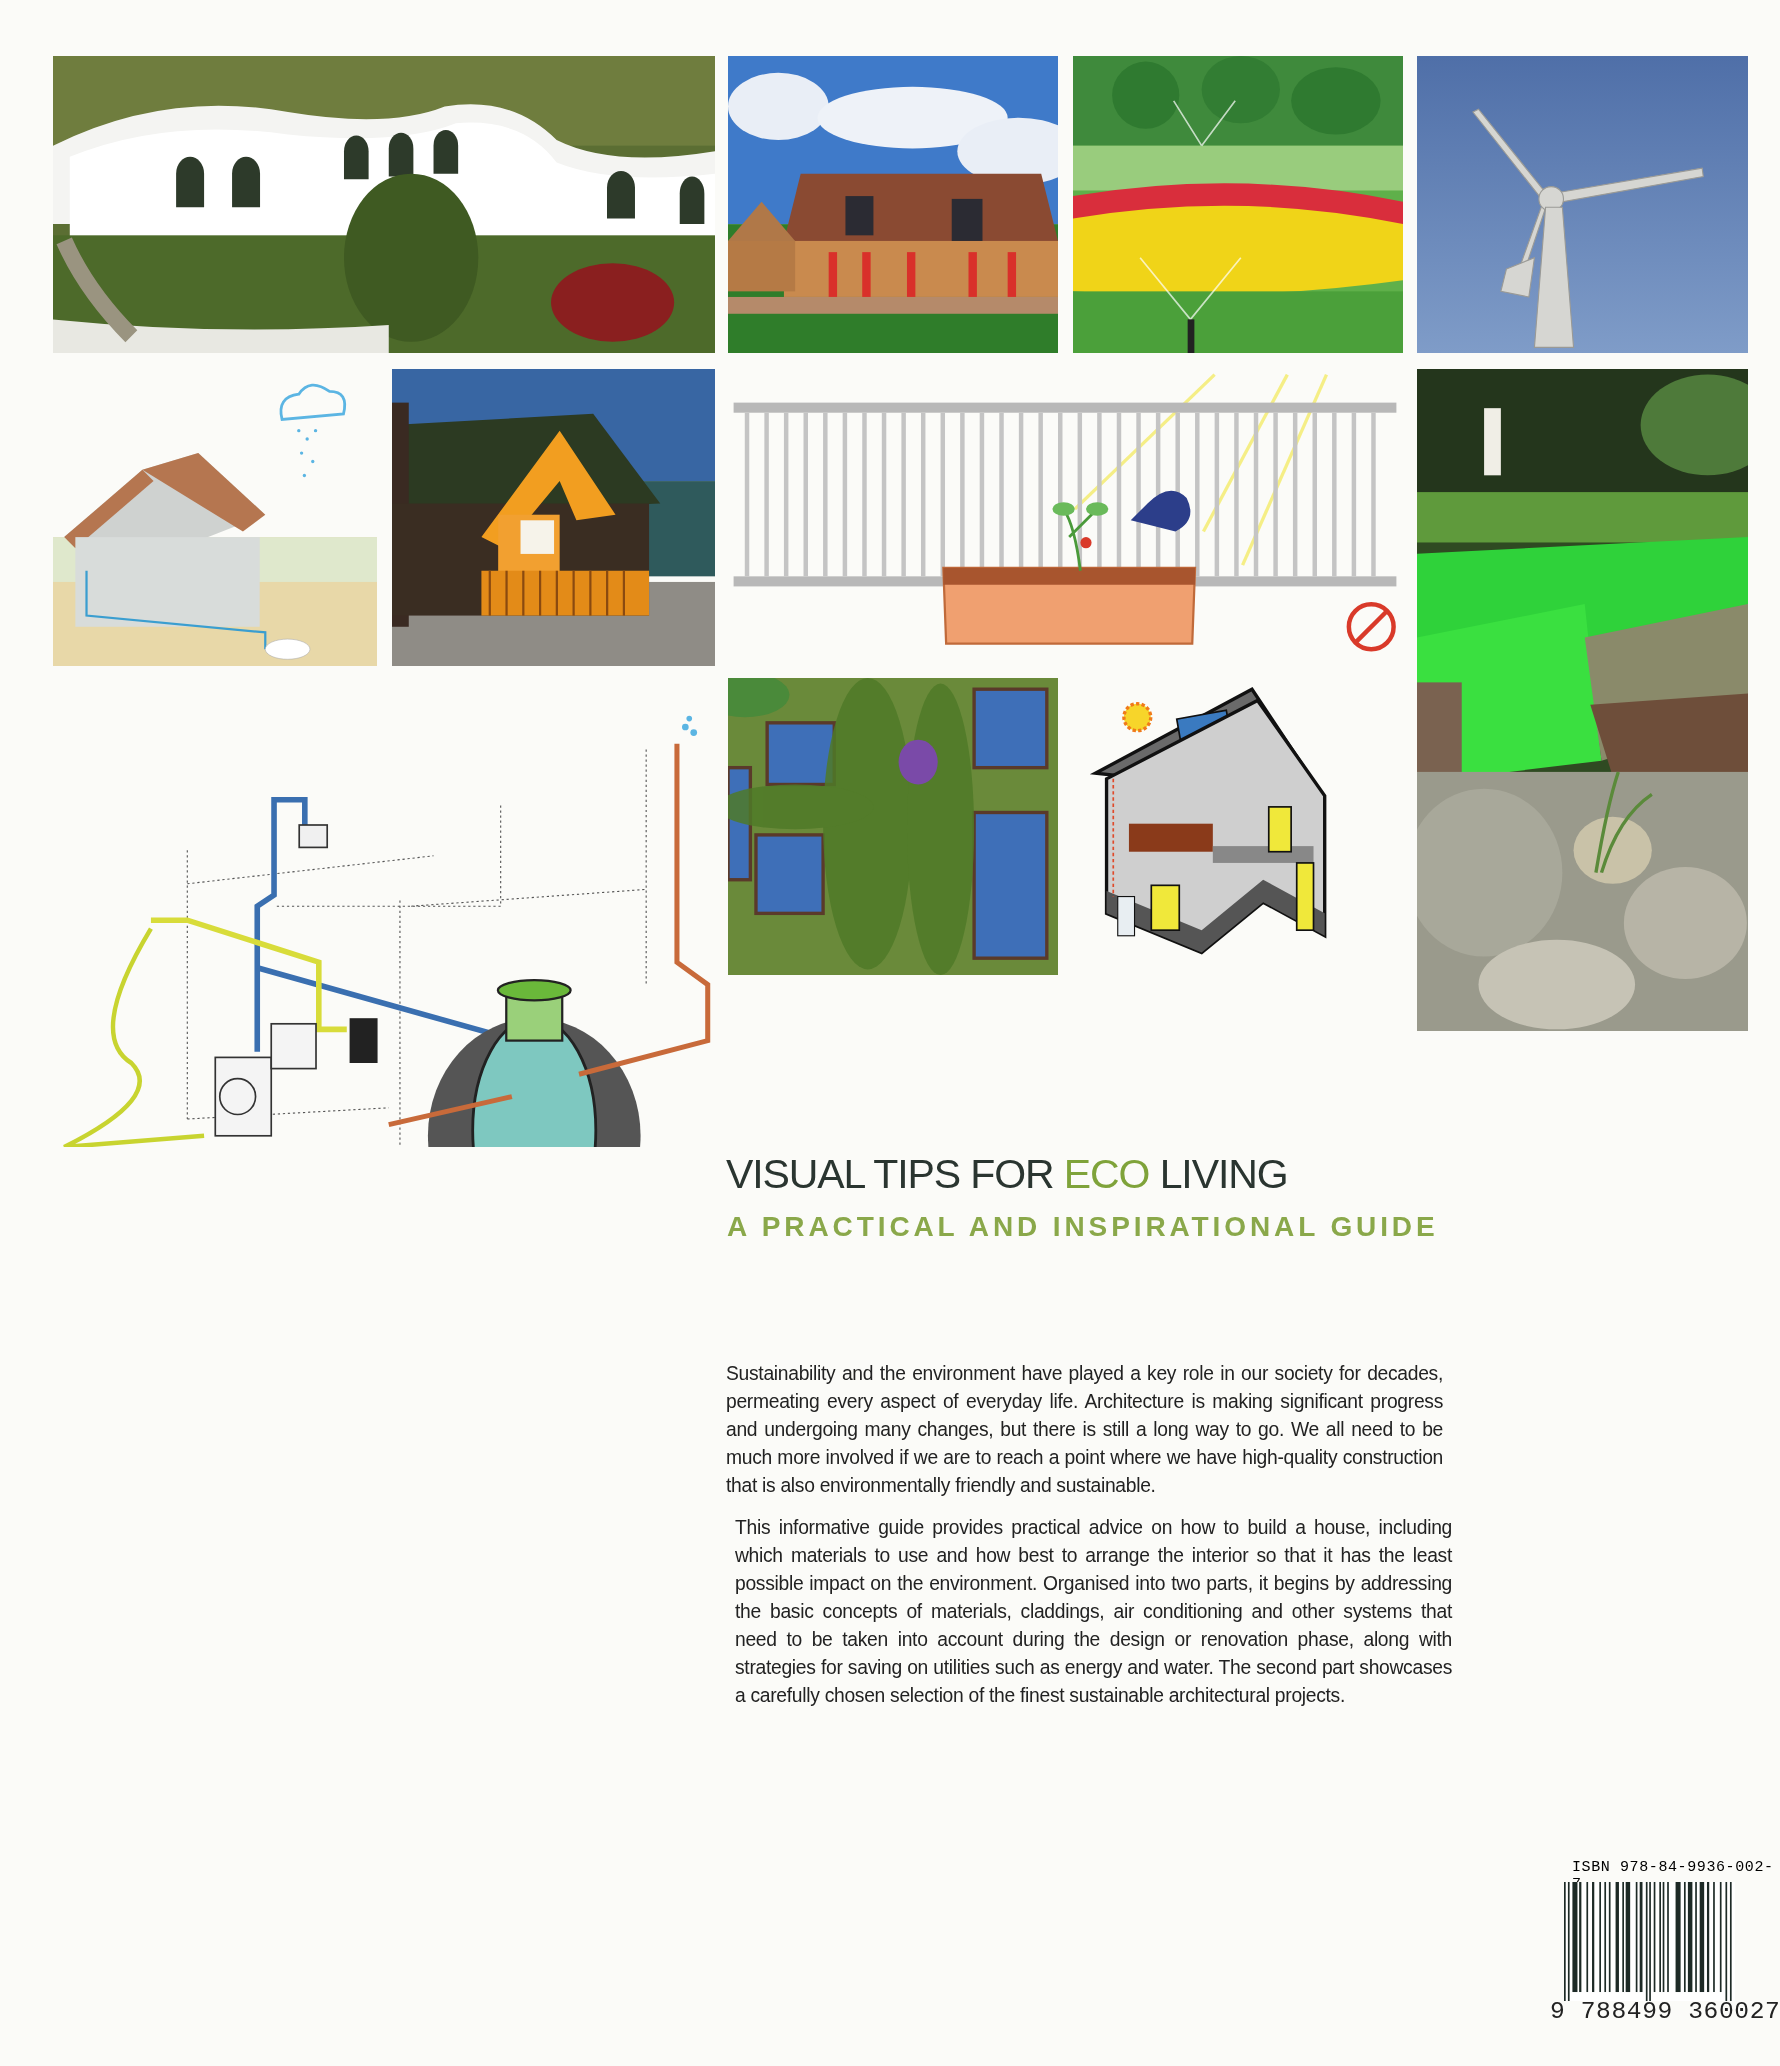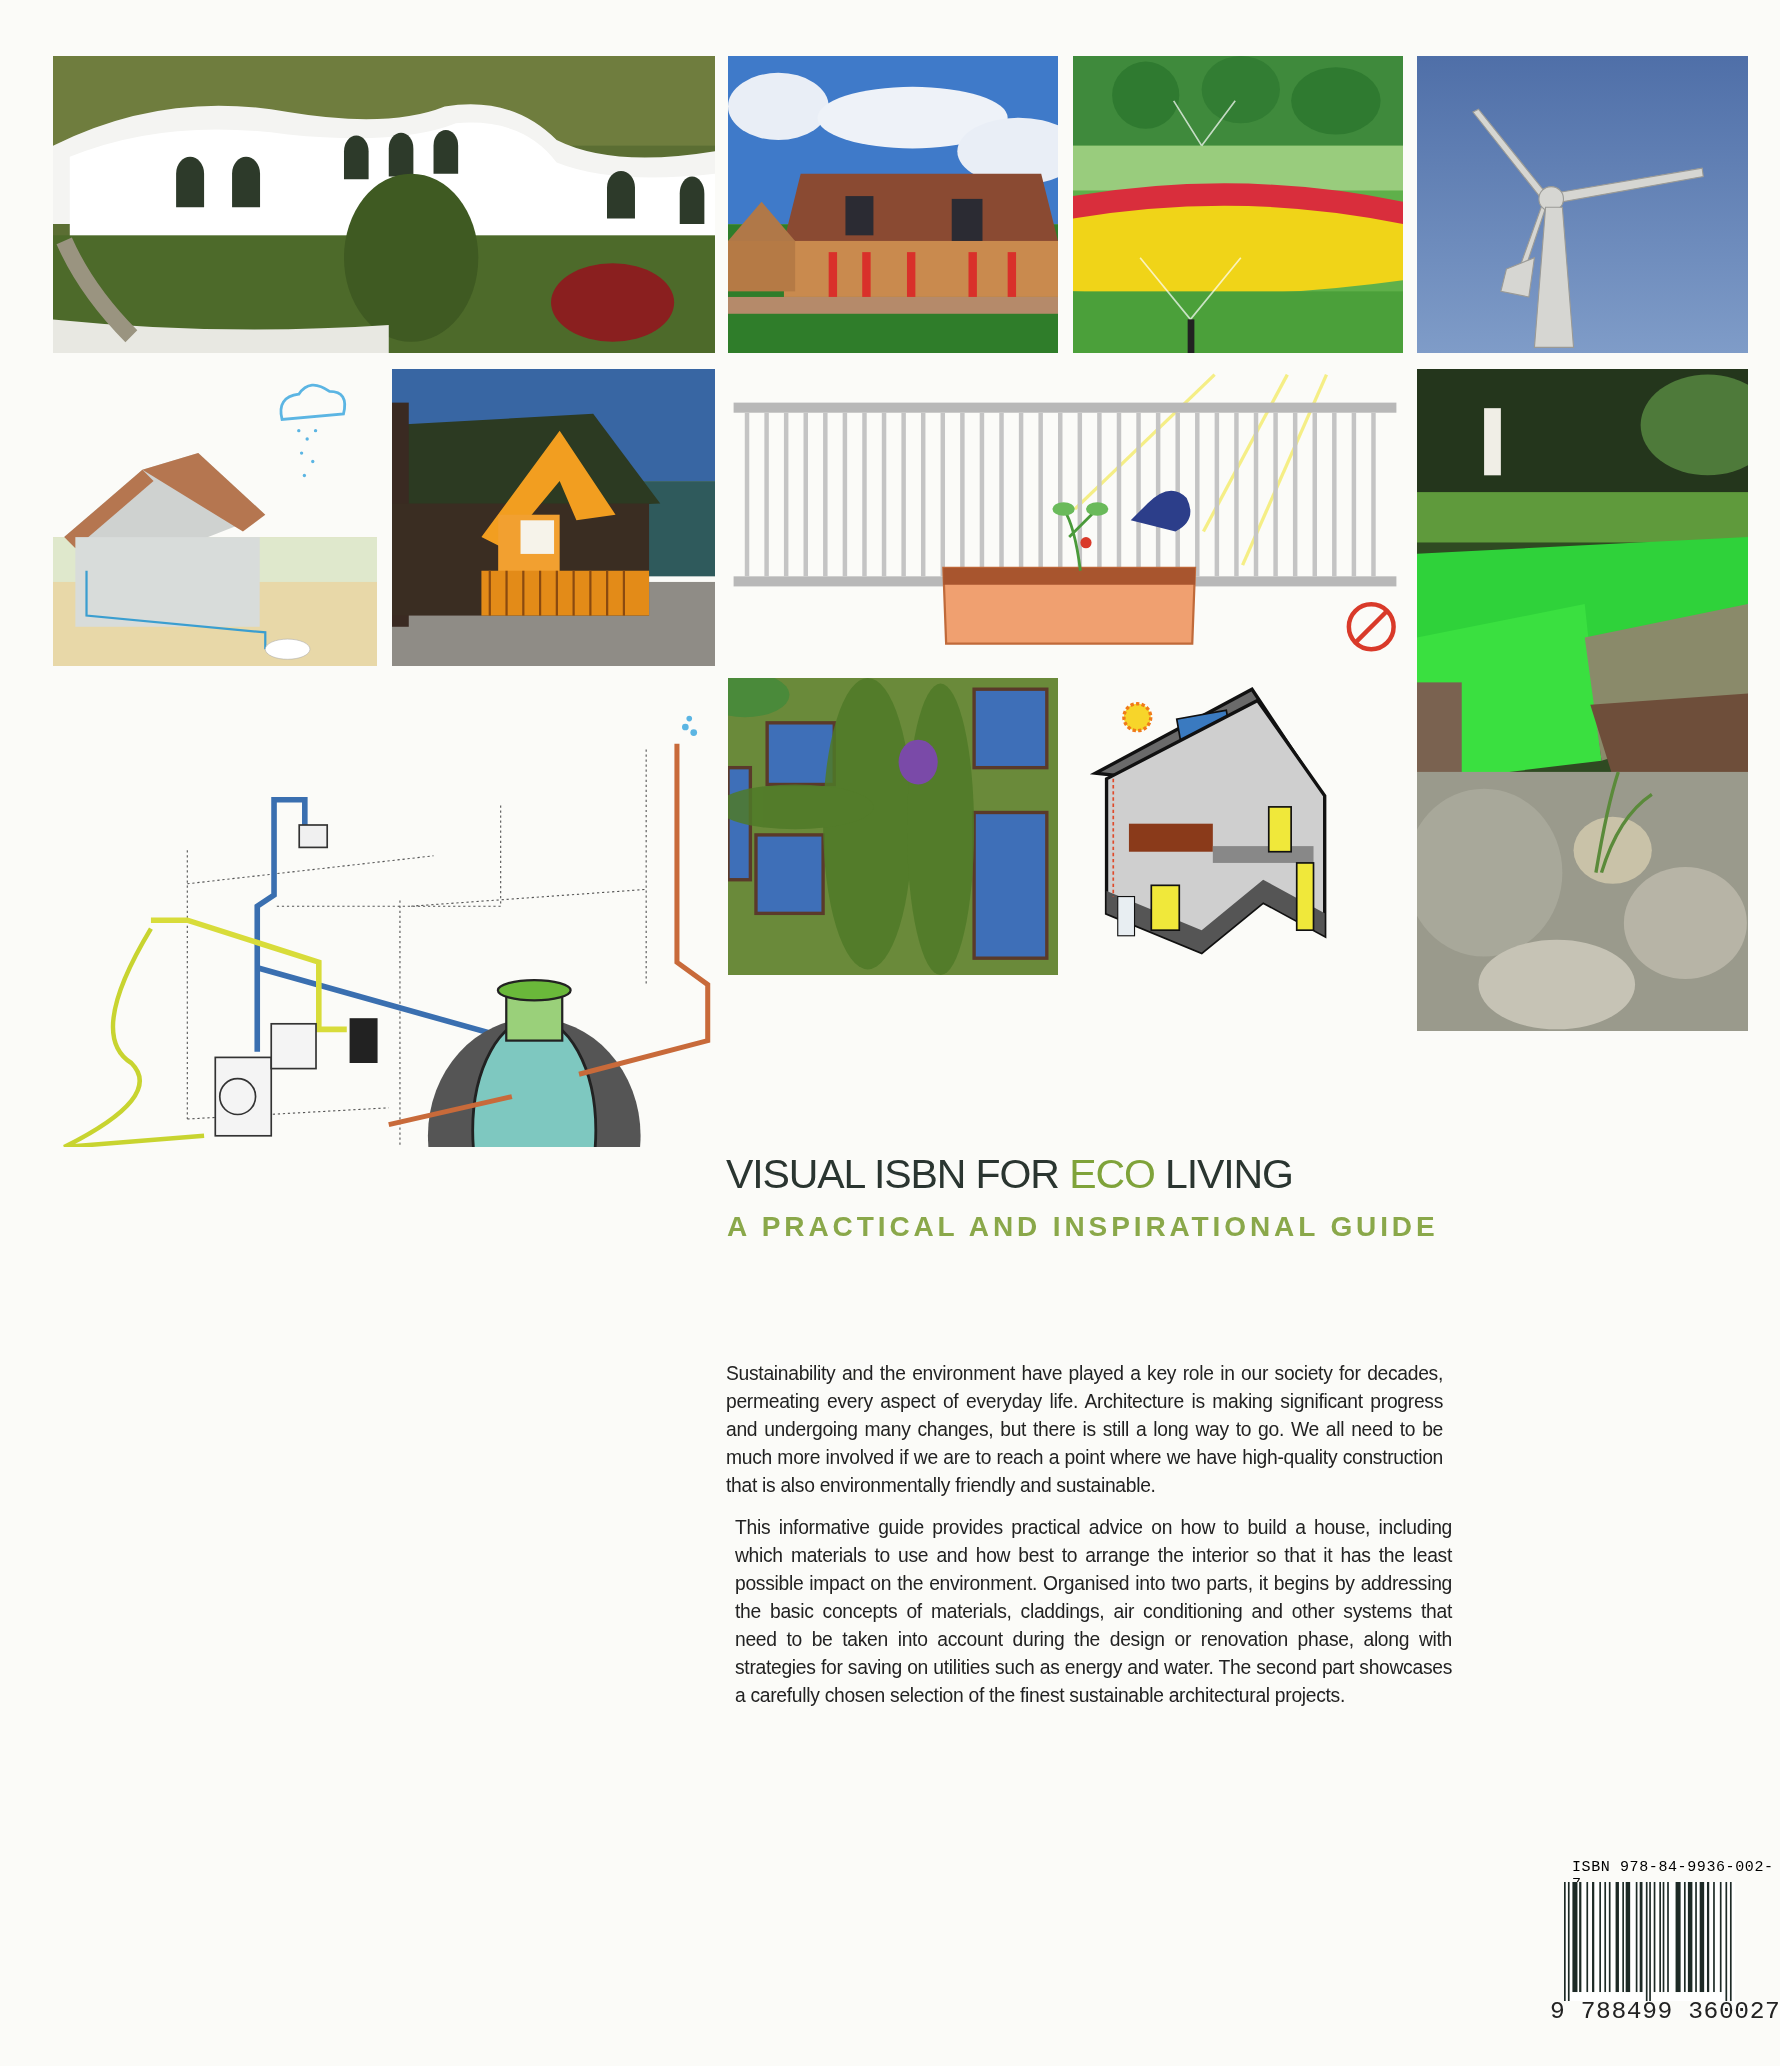--- a/index.html
+++ b/index.html
@@ -298,21 +298,21 @@
     <rect x="100" y="260" width="150" height="50" fill="#8a3a1a"></rect>
     <rect x="250" y="300" width="180" height="30" fill="#888"></rect>
     <rect x="140" y="370" width="50" height="80" fill="#f0e83a" stroke="#111" stroke-width="3"></rect>
     <rect x="350" y="230" width="40" height="80" fill="#f0e83a" stroke="#111" stroke-width="3"></rect>
     <rect x="400" y="330" width="30" height="120" fill="#f0e83a" stroke="#111" stroke-width="3"></rect>
     <rect x="80" y="390" width="30" height="70" fill="#e8eef2" stroke="#111" stroke-width="2"></rect>
     <path d="M72 180 L72 390" stroke="#e04a2a" stroke-width="3" stroke-dasharray="6 5"></path>
   </svg>
 </div>
 
-<div class="title"><span>VISUAL ISBN FOR </span><span class="eco">ECO</span><span> LIVING</span></div>
+<div class="title"><span>VISUAL TIPS FOR </span><span class="eco">ECO</span><span> LIVING</span></div>
 <div class="subtitle">A PRACTICAL AND INSPIRATIONAL GUIDE</div>
 
 <p class="body-text p1">Sustainability and the environment have played a key role in our society for decades, permeating every aspect of everyday life. Architecture is making significant progress and undergoing many changes, but there is still a long way to go. We all need to be much more involved if we are to reach a point where we have high-quality construction that is also environmentally friendly and sustainable.</p>
 <p class="body-text p2">This informative guide provides practical advice on how to build a house, including which materials to use and how best to arrange the interior so that it has the least possible impact on the environment. Organised into two parts, it begins by addressing the basic concepts of materials, claddings, air conditioning and other systems that need to be taken into account during the design or renovation phase, along with strategies for saving on utilities such as energy and water. The second part showcases a carefully chosen selection of the finest sustainable architectural projects.</p>
 
 <div class="isbn-text">ISBN 978-84-9936-002-7</div>
 <div class="barcode">
   <svg viewBox="0 0 305 212" preserveAspectRatio="none" width="171" height="119">
     <rect width="305" height="212" fill="#ffffff"></rect>
     <g fill="#1d2a26">

